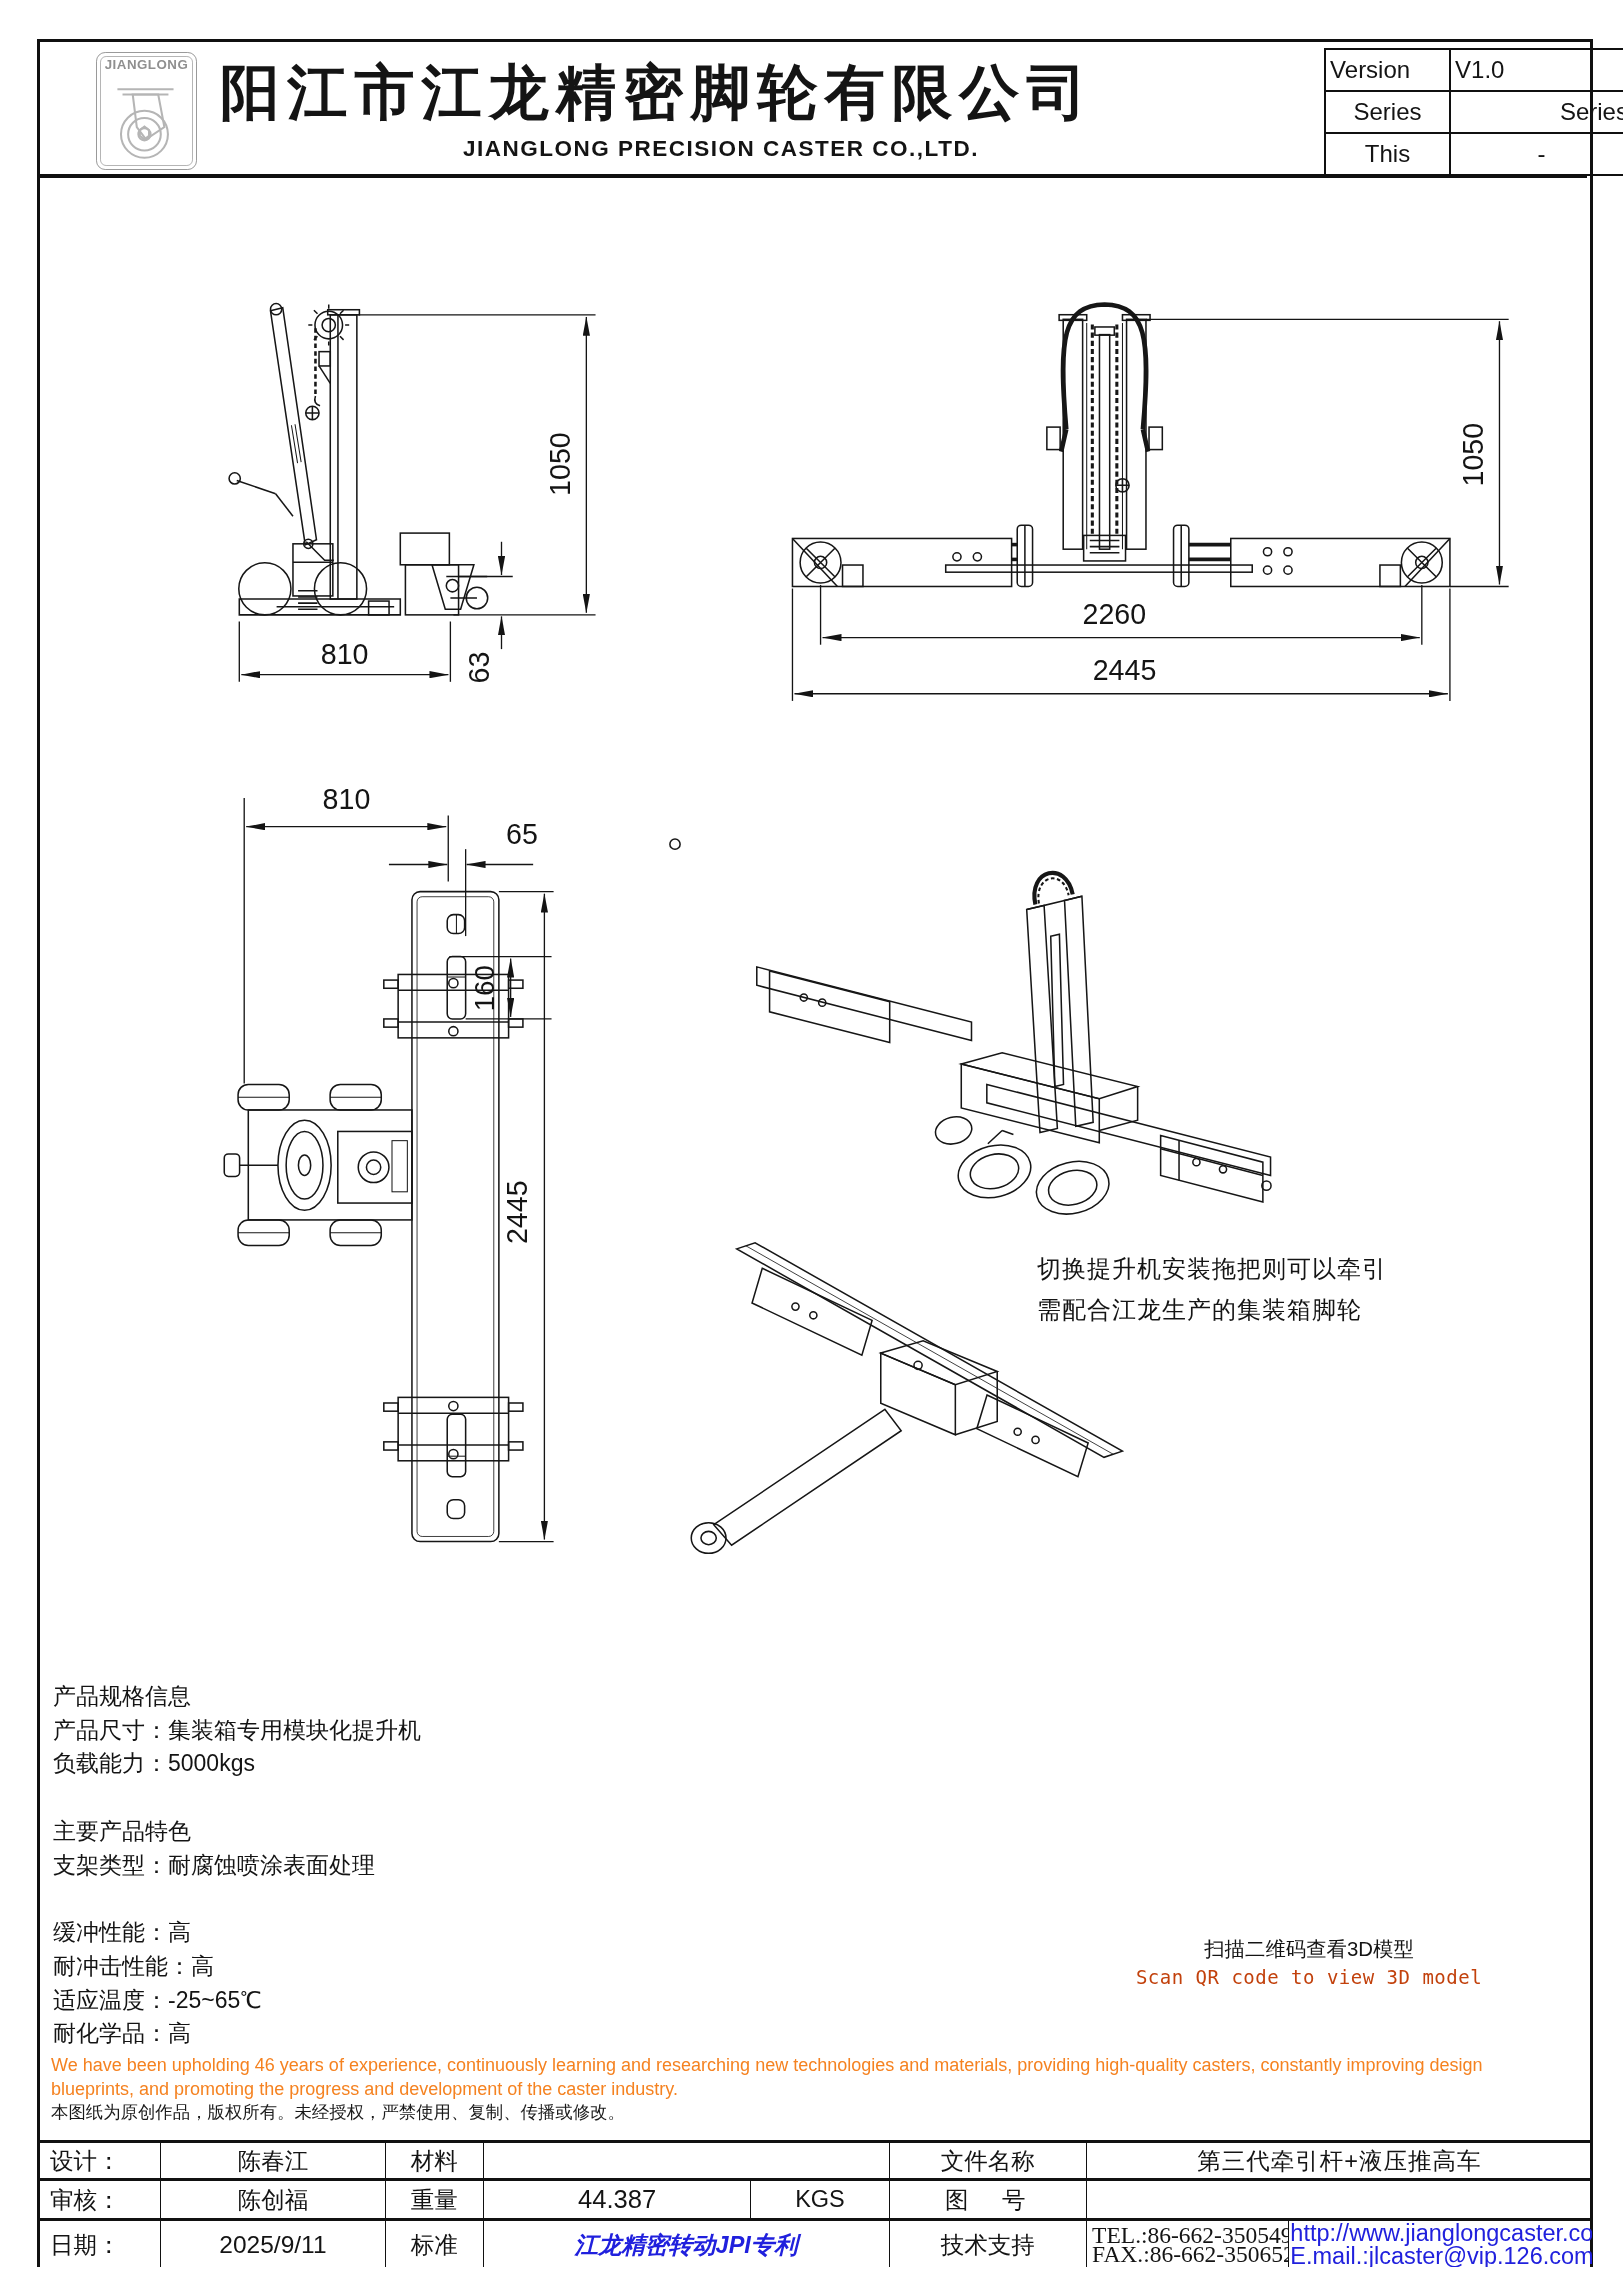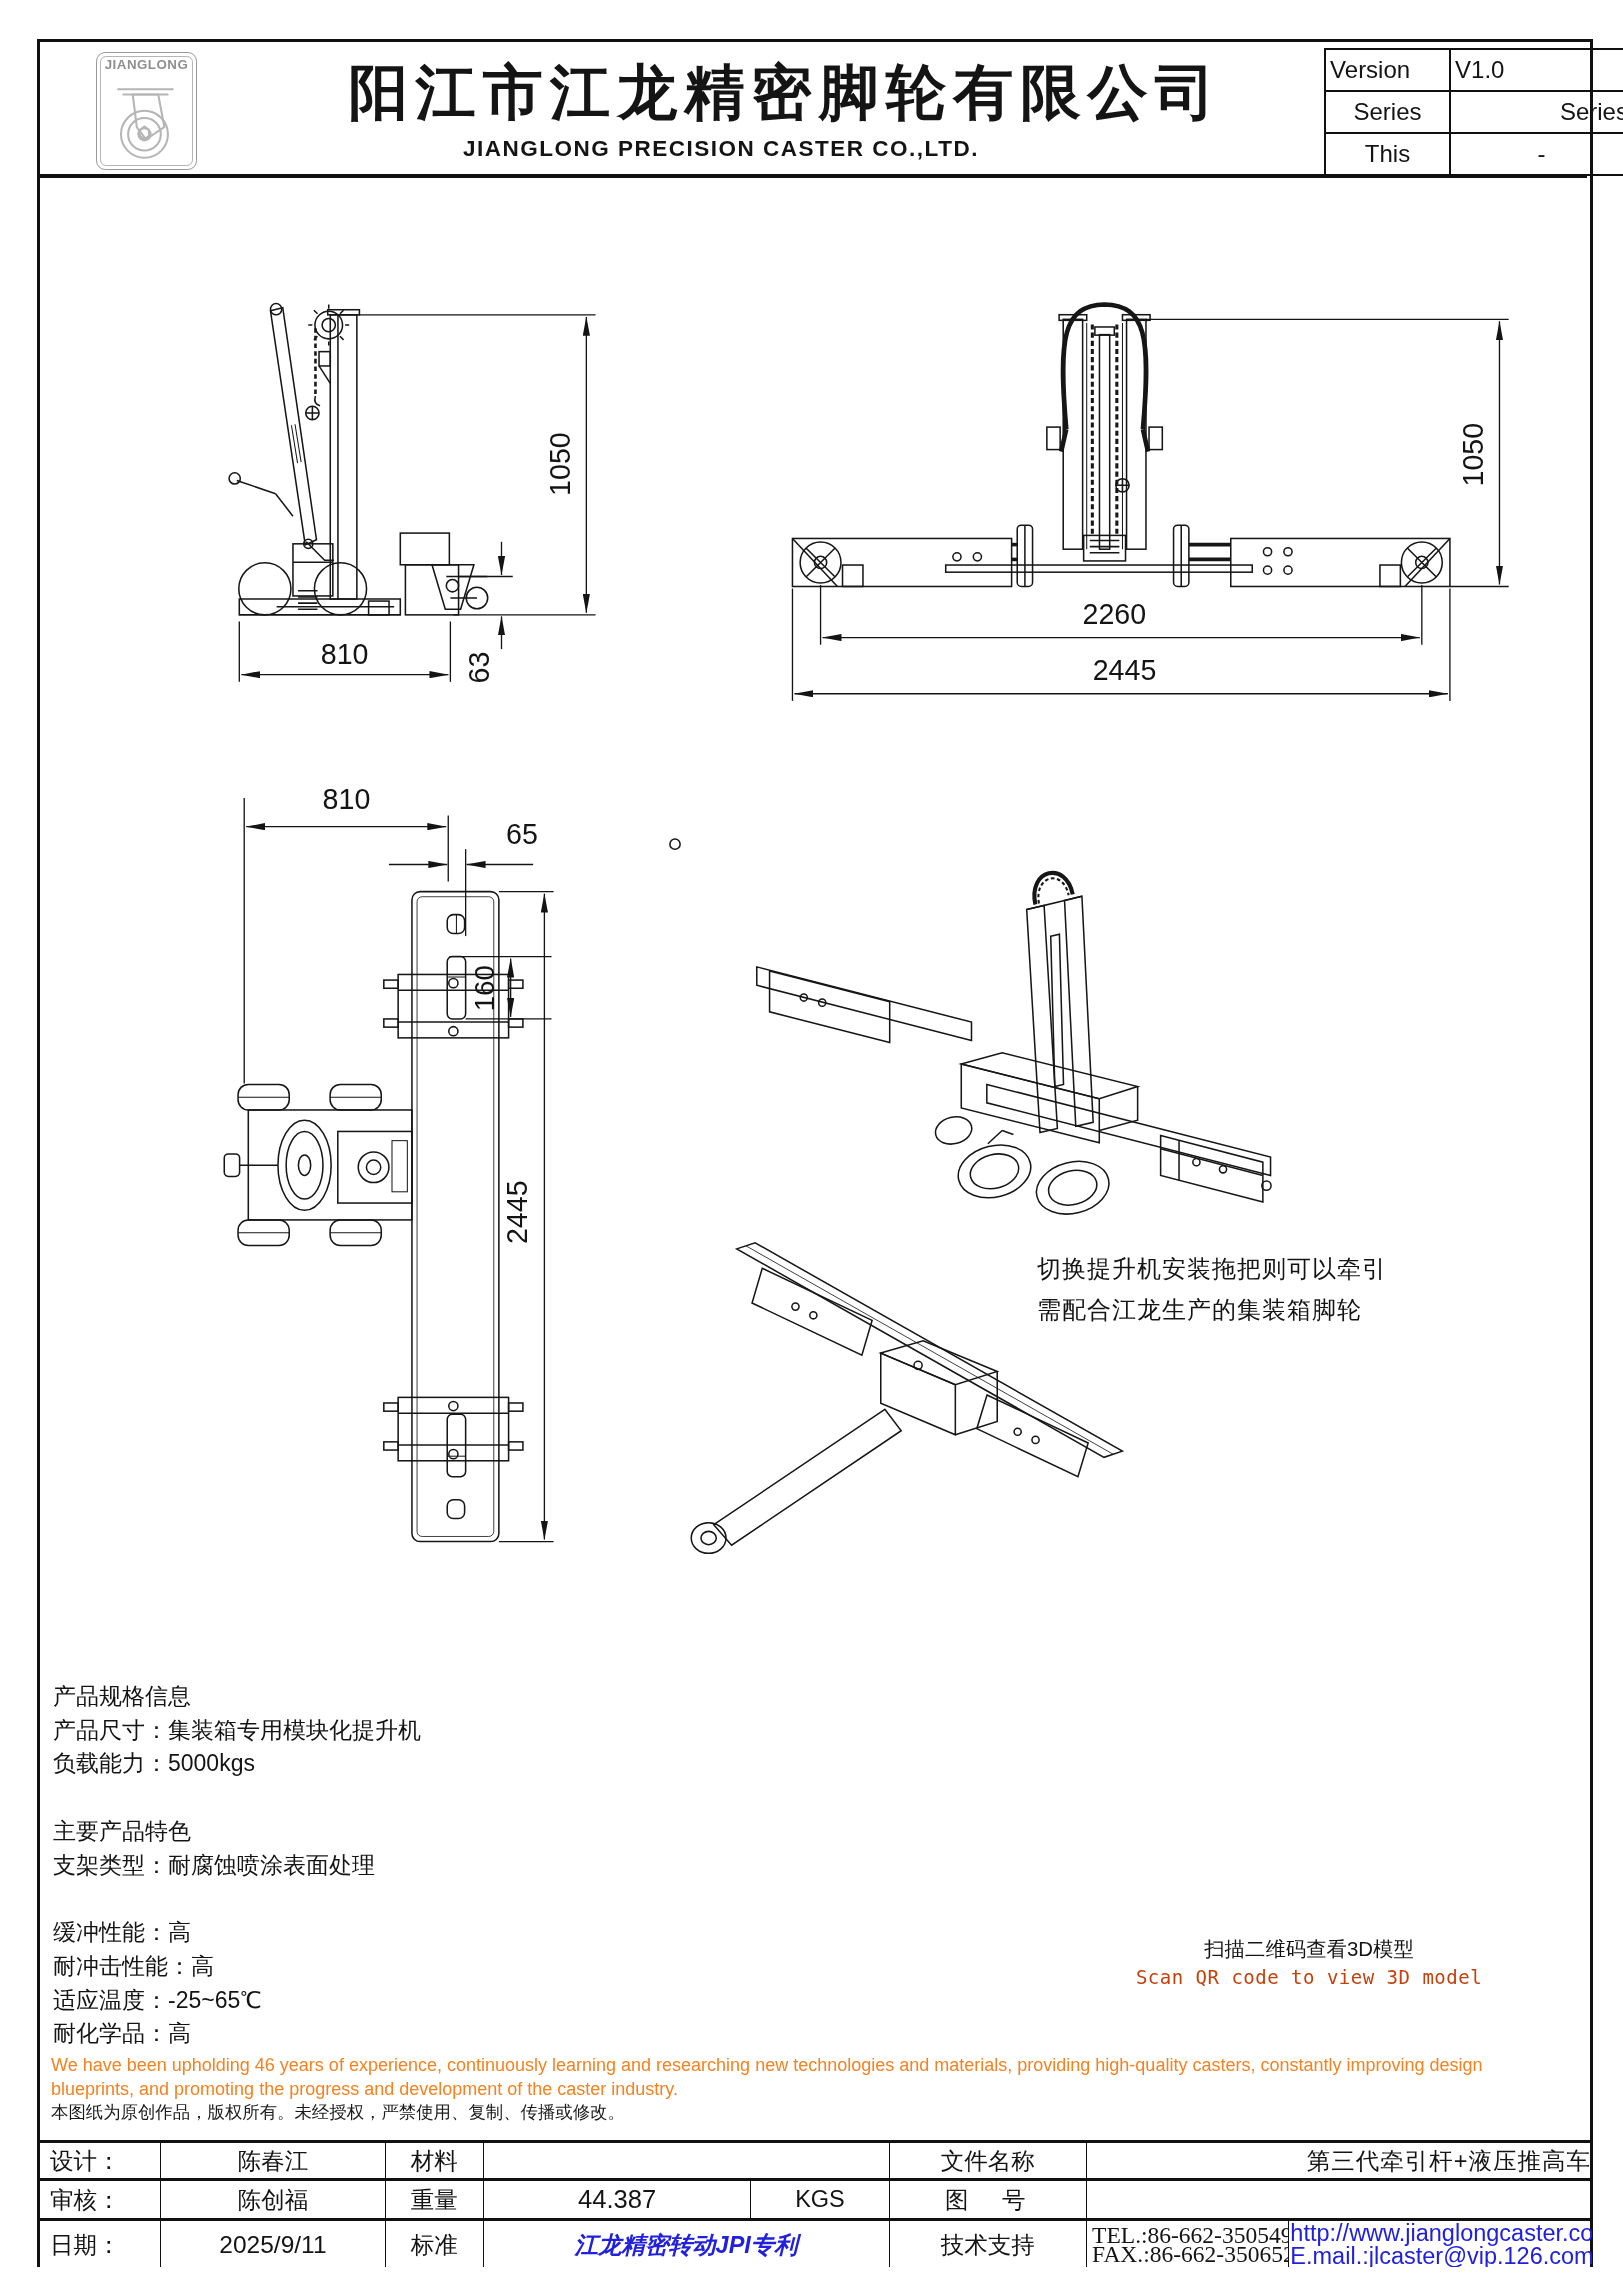--- a/index.html
+++ b/index.html
@@ -6,21 +6,21 @@
     font-family:"Liberation Sans",sans-serif;color:#141414;}
   .abs{position:absolute;}
   .sheet{position:absolute;left:0;top:0;width:1623px;height:2267px;background:#fff;overflow:hidden;}
   .frame{left:37px;top:39px;width:1550px;height:2247px;border:3.1px solid #101010;}
   .hdr-divider{left:40px;top:174px;width:1547px;height:3.6px;background:#101010;}
 
   .logo-box{left:96px;top:52px;width:99px;height:116px;border:1.5px solid #9a9a9a;border-radius:9.2px;}
   .logo-inner{position:absolute;left:2.6px;top:2.6px;right:2.6px;bottom:2.6px;border:1px solid #b5b5b5;border-radius:6.1px;}
   .logo-text{position:absolute;left:0;top:4.1px;width:100%;text-align:center;font-size:13.3px;font-weight:bold;color:#8f8f8f;letter-spacing:0.5px;}
 
-  .company-cn{left:220px;top:53px;width:1002px;text-align:right;font-size:60px;font-weight:bold;letter-spacing:7.2px;white-space:nowrap;}
+  .company-cn{left:220px;top:53px;width:1002px;text-align:left;font-size:60px;font-weight:bold;letter-spacing:7.2px;white-space:nowrap;}
   .company-en{left:220px;top:136px;width:1002px;text-align:center;font-size:22.5px;font-weight:bold;letter-spacing:1.5px;white-space:nowrap;}
 
   table{border-collapse:collapse;table-layout:fixed;}
   .info-tbl{position:absolute;left:1324px;top:48px;width:308px;}
   .info-tbl td{border:2px solid #101010;font-size:24px;height:40px;padding:0 4.1px;overflow:hidden;white-space:nowrap;}
 
   .dim{font-size:56px;fill:#141414;font-family:"Liberation Sans",sans-serif;}
   .dim-sm{font-size:54px;fill:#141414;font-family:"Liberation Sans",sans-serif;}
 
   .iso-note{left:1037px;top:1248px;width:511px;font-size:24px;line-height:41px;letter-spacing:1px;white-space:nowrap;}
@@ -36,21 +36,21 @@
 
   .tblock{position:absolute;left:37px;top:2140px;width:1556px;}
   .tblock td{border:1.5px solid #111;border-top-width:3.6px;border-bottom-width:3.6px;
     font-size:23.5px;overflow:hidden;white-space:nowrap;vertical-align:middle;}
   .lab{padding-left:12px;text-align:left;}
   .ctr{text-align:center;}
   .blue{color:#2020dd;}
   .std-val{font-weight:bold;font-style:italic;font-size:25px;}
   .telfax{font-family:"Liberation Serif",serif;font-size:14px;line-height:18.4px;padding-left:5.1px;}
   .weblink{font-size:17px;line-height:22.5px;text-align:center;}
-  .fname{font-size:23.5px;letter-spacing:1px;text-align:right;}
+  .fname{font-size:23.5px;letter-spacing:1px;}
   svg{position:absolute;overflow:visible;}
   svg .ln{stroke:#161616;stroke-width:3;fill:none;}
   svg .dl{stroke:#141414;stroke-width:2.6;fill:none;}
 </style>
 </head>
 <body>
 
 <div class="sheet">
 
   <div class="abs frame"></div>

